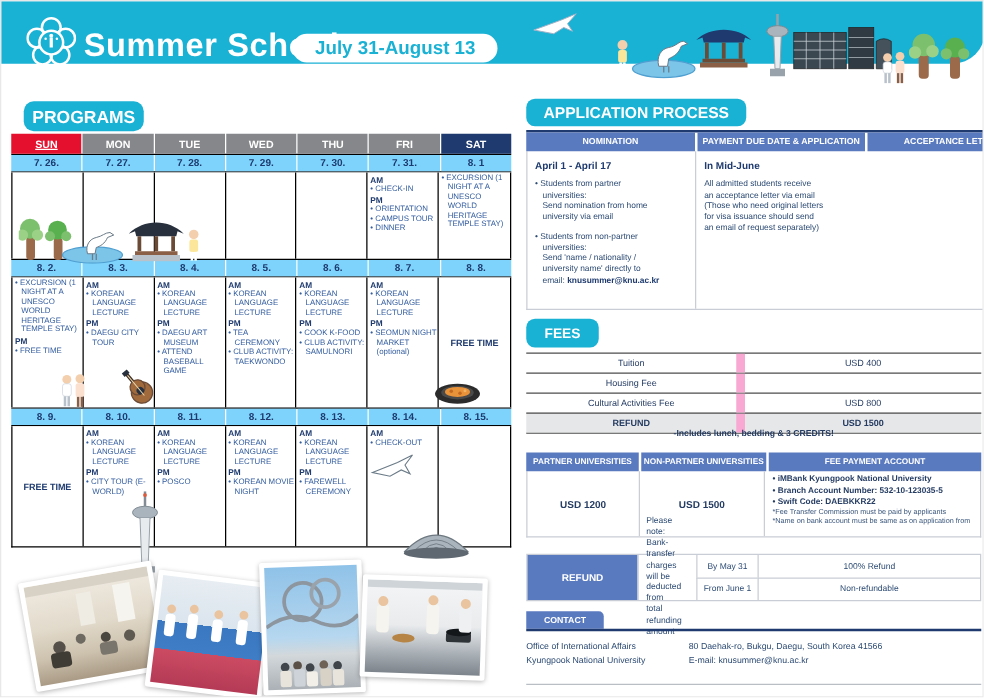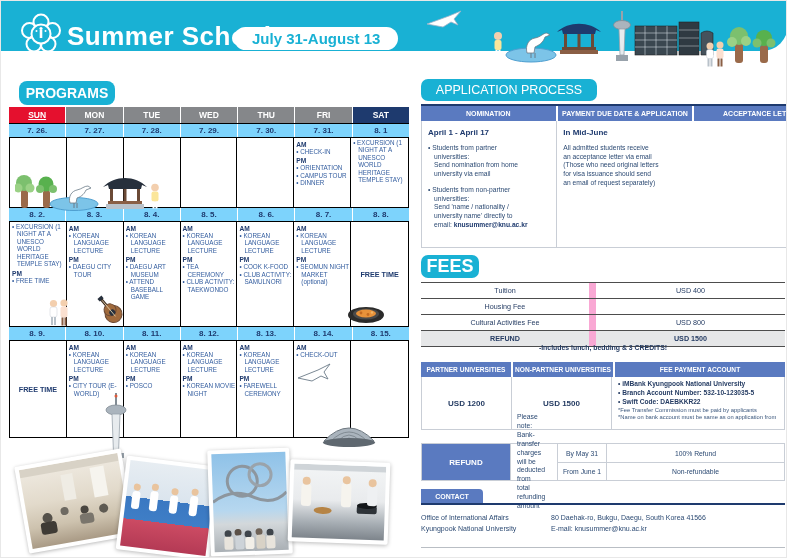--- a/index.html
+++ b/index.html
@@ -50,35 +50,35 @@
   .ph2{left:120px;top:16px;width:86px;height:86px;transform:rotate(7deg);}
   .ph3{left:208px;top:4px;width:74px;height:98px;transform:rotate(-2deg);}
   .ph4{left:288px;top:16px;width:92px;height:74px;transform:rotate(2deg);}
   .img-classroom{background:linear-gradient(180deg,#efeae1 0%,#e2dacb 45%,#cdc2ae 75%,#a99a85 100%);}
   .img-taekwondo{background:linear-gradient(180deg,#e7edf2 0%,#dbe5ee 42%,#3a78c2 42%,#3f7ec6 68%,#cc4b63 68%,#b43a55 100%);}
   .img-coaster{background:linear-gradient(180deg,#8fc2e8 0%,#b6d7ef 58%,#d3d8db 72%,#aab0b5 100%);}
   .img-cooking{background:linear-gradient(180deg,#f3f5f6 0%,#e9ebed 48%,#a7aeb4 78%,#7d848b 100%);}
 
   
   .ap-badge{position:absolute;left:420px;top:78px;width:176px;height:22px;background:#19b1d4;color:#fff;
-            font-weight:normal;font-size:12.5px;display:flex;align-items:center;justify-content:center;border-radius:7px;}
+            font-weight:bold;font-size:12.5px;display:flex;align-items:center;justify-content:center;border-radius:7px;}
   .ap-table{position:absolute;left:420px;top:103px;width:408px;}
   .ap-head{display:grid;grid-template-columns:1fr 1fr 1fr;gap:2px;border-top:2px solid #1e3a6e;}
   .ap-head div{background:#5a7ac0;color:#fff;font-weight:bold;font-size:7px;text-align:center;padding:4px 0;}
   .ap-body{display:grid;grid-template-columns:1fr 1fr 1fr;border:1px solid #c9ced6;border-top:none;}
   .ap-col{padding:4px 6px;min-height:118px;border-right:1px solid #c9ced6;}
   .ap-col:last-child{border-right:none;}
   .ap-date{font-weight:bold;font-size:8px;color:#1e3a6e;margin:3px 0 7px;}
   .ap-item{color:#2c4a73;font-size:6.7px;line-height:1.3;white-space:pre-line;margin-bottom:7px;
            padding-left:6px;text-indent:-6px;}
   .ap-para{color:#2c4a73;font-size:6.7px;line-height:1.3;white-space:pre-line;}
   .ap-item b,.ap-para b{color:#1e3a6e;}
 
   .fees-badge{position:absolute;left:420px;top:254px;width:58px;height:23px;background:#19b1d4;color:#fff;
-              font-weight:bold;font-size:18px;display:flex;align-items:center;justify-content:center;border-radius:7px;}
+              font-weight:bold;font-size:11px;display:flex;align-items:center;justify-content:center;border-radius:7px;}
   .fees-table{position:absolute;left:420px;top:281px;width:364px;border-bottom:1px solid #4d4d4d;}
   .fee-row{display:grid;grid-template-columns:175px 1fr;border-top:1px solid #4d4d4d;height:15px;}
   .fee-row div{display:flex;align-items:center;justify-content:center;font-size:7.2px;color:#253c63;}
   .fee-row div:first-child{border-right:7px solid #f9a8d4;}
   .fee-total{background:#e6e7e8;font-weight:bold;}
   .fee-total div{font-weight:bold;}
   .fees-note{position:absolute;left:420px;top:343px;width:364px;text-align:center;font-size:6.9px;
              font-weight:bold;color:#253c63;}
 
   .pu-table{position:absolute;left:420px;top:361px;width:364px;}

